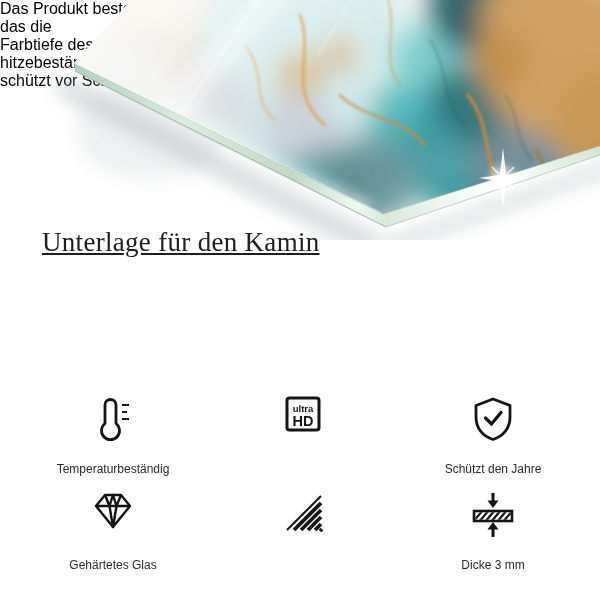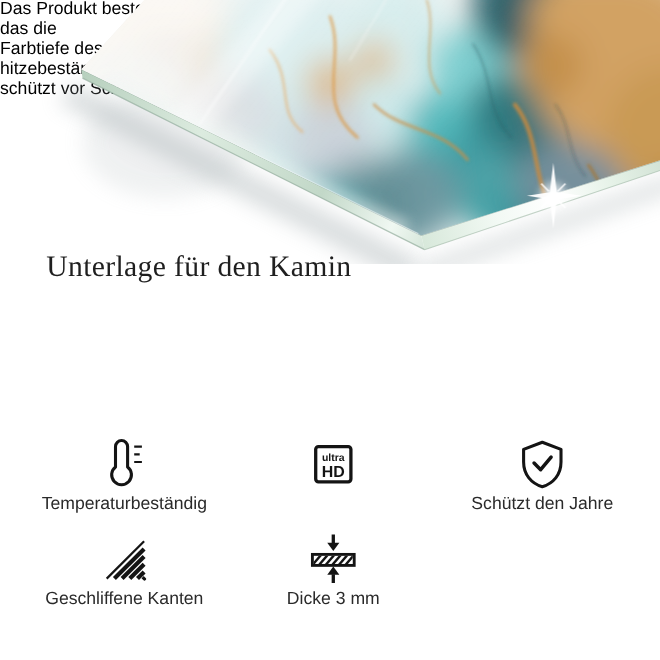--- a/index.html
+++ b/index.html
@@ -4,30 +4,30 @@
 <style>
   html,body{margin:0;padding:0;background:#fff;}
   .canvas{position:relative;width:600px;height:600px;background:#fff;overflow:hidden;
           font-family:"Liberation Sans",sans-serif;}
   .hero{position:absolute;left:0;top:0;width:600px;height:240px;}
   .hero svg{display:block;}
 
   .headline{position:absolute;left:42px;top:224px;margin:0;
             font-family:"Liberation Serif",serif;font-weight:400;
             font-size:27px;line-height:37px;letter-spacing:.3px;color:var(--heading,#1f1f1f);}
-  .headline span{display:block;}
+  .headline span{display:block;text-decoration:underline;}
 
   .desc{position:absolute;left:42px;top:307px;margin:0;
         font-size:12.8px;line-height:26px;color:var(--body,#3c3c3c);}
 
   .features{position:absolute;left:18px;top:396px;width:570px;
             display:grid;grid-template-columns:190px 190px 190px;grid-row-gap:15px;}
   .feature{display:flex;flex-direction:column;align-items:center;}
-  .icon-box{height:52px;display:flex;align-items:center;justify-content:center;}
-  .f-label{margin-top:3px;font-size:16px;line-height:16px;color:#2a2a2a;text-align:center;}
+  .icon-box{height:52px;display:flex;align-items:flex-start;justify-content:center;}
+  .f-label{margin-top:13px;font-size:12px;line-height:16px;color:#2a2a2a;text-align:center;}
 
   .oicon{stroke:var(--icon,#141414);fill:none;stroke-width:2.8;}
   .oicon .thin{stroke-width:2;}
   .oicon .thick{stroke-width:3.8;}
   .oicon .filled{fill:var(--icon,#141414);stroke:none;}
   .hd-text{font-family:"Liberation Sans",sans-serif;font-weight:700;fill:var(--icon,#141414);stroke:none;text-anchor:middle;}
 </style>
 </head>
 <body>
 
@@ -194,33 +194,45 @@
     <div class="feature">
       <div class="icon-box">
         <svg class="oicon" width="42" height="46" viewBox="0 0 42 46">
           <path d="M21 3 L38 9.5 V21 C38 32.5 31 40.5 21 43.5 C11 40.5 4 32.5 4 21 V9.5 Z" stroke-linejoin="round"></path>
           <path d="M13.5 22 L19.5 28 L29 16.5" stroke-width="3.2" stroke-linecap="round" stroke-linejoin="round"></path>
         </svg>
       </div>
       <div class="f-label">Schützt den Jahre</div>
     </div>
 
+    <div class="feature">
+      <div class="icon-box">
+        <svg class="oicon" width="40" height="38" viewBox="0 0 40 38">
+          <g stroke-width="2.4" stroke-linejoin="round">
+            <path d="M12 3 H28 L37 14 L20 35 L3 14 Z"></path>
+            <path d="M3 14 H37"></path>
+            <path d="M12 3 L16.5 14 L20 3 L23.5 14 L28 3"></path>
+            <path d="M16.5 14 L20 35 L23.5 14"></path>
+          </g>
+        </svg>
+      </div>
+      <div class="f-label">Gehärtetes Glas</div>
+    </div>
 
     <div class="feature">
       <div class="icon-box">
         <svg class="oicon" width="40" height="40" viewBox="0 0 40 40">
           <line x1="4" y1="38" x2="38" y2="4" class="thin"></line>
           <line x1="11" y1="38" x2="38" y2="11" class="thick"></line>
           <line x1="18" y1="38" x2="38" y2="18" class="thick"></line>
           <line x1="25" y1="38" x2="38" y2="25" class="thick"></line>
           <line x1="32" y1="38" x2="38" y2="32" class="thick"></line>
           <line x1="37" y1="39" x2="39" y2="37" class="thick"></line>
         </svg>
       </div>
-      <div class="f-label">Geschliffene Kanten</div>
     </div>
 
     <div class="feature">
       <div class="icon-box">
         <svg class="oicon" width="44" height="46" viewBox="0 0 44 46">
           <defs>
             <clipPath id="barclip">
                 <rect x="4.3" y="20.3" width="35.4" height="7.4"></rect>
               </clipPath>
           </defs>

